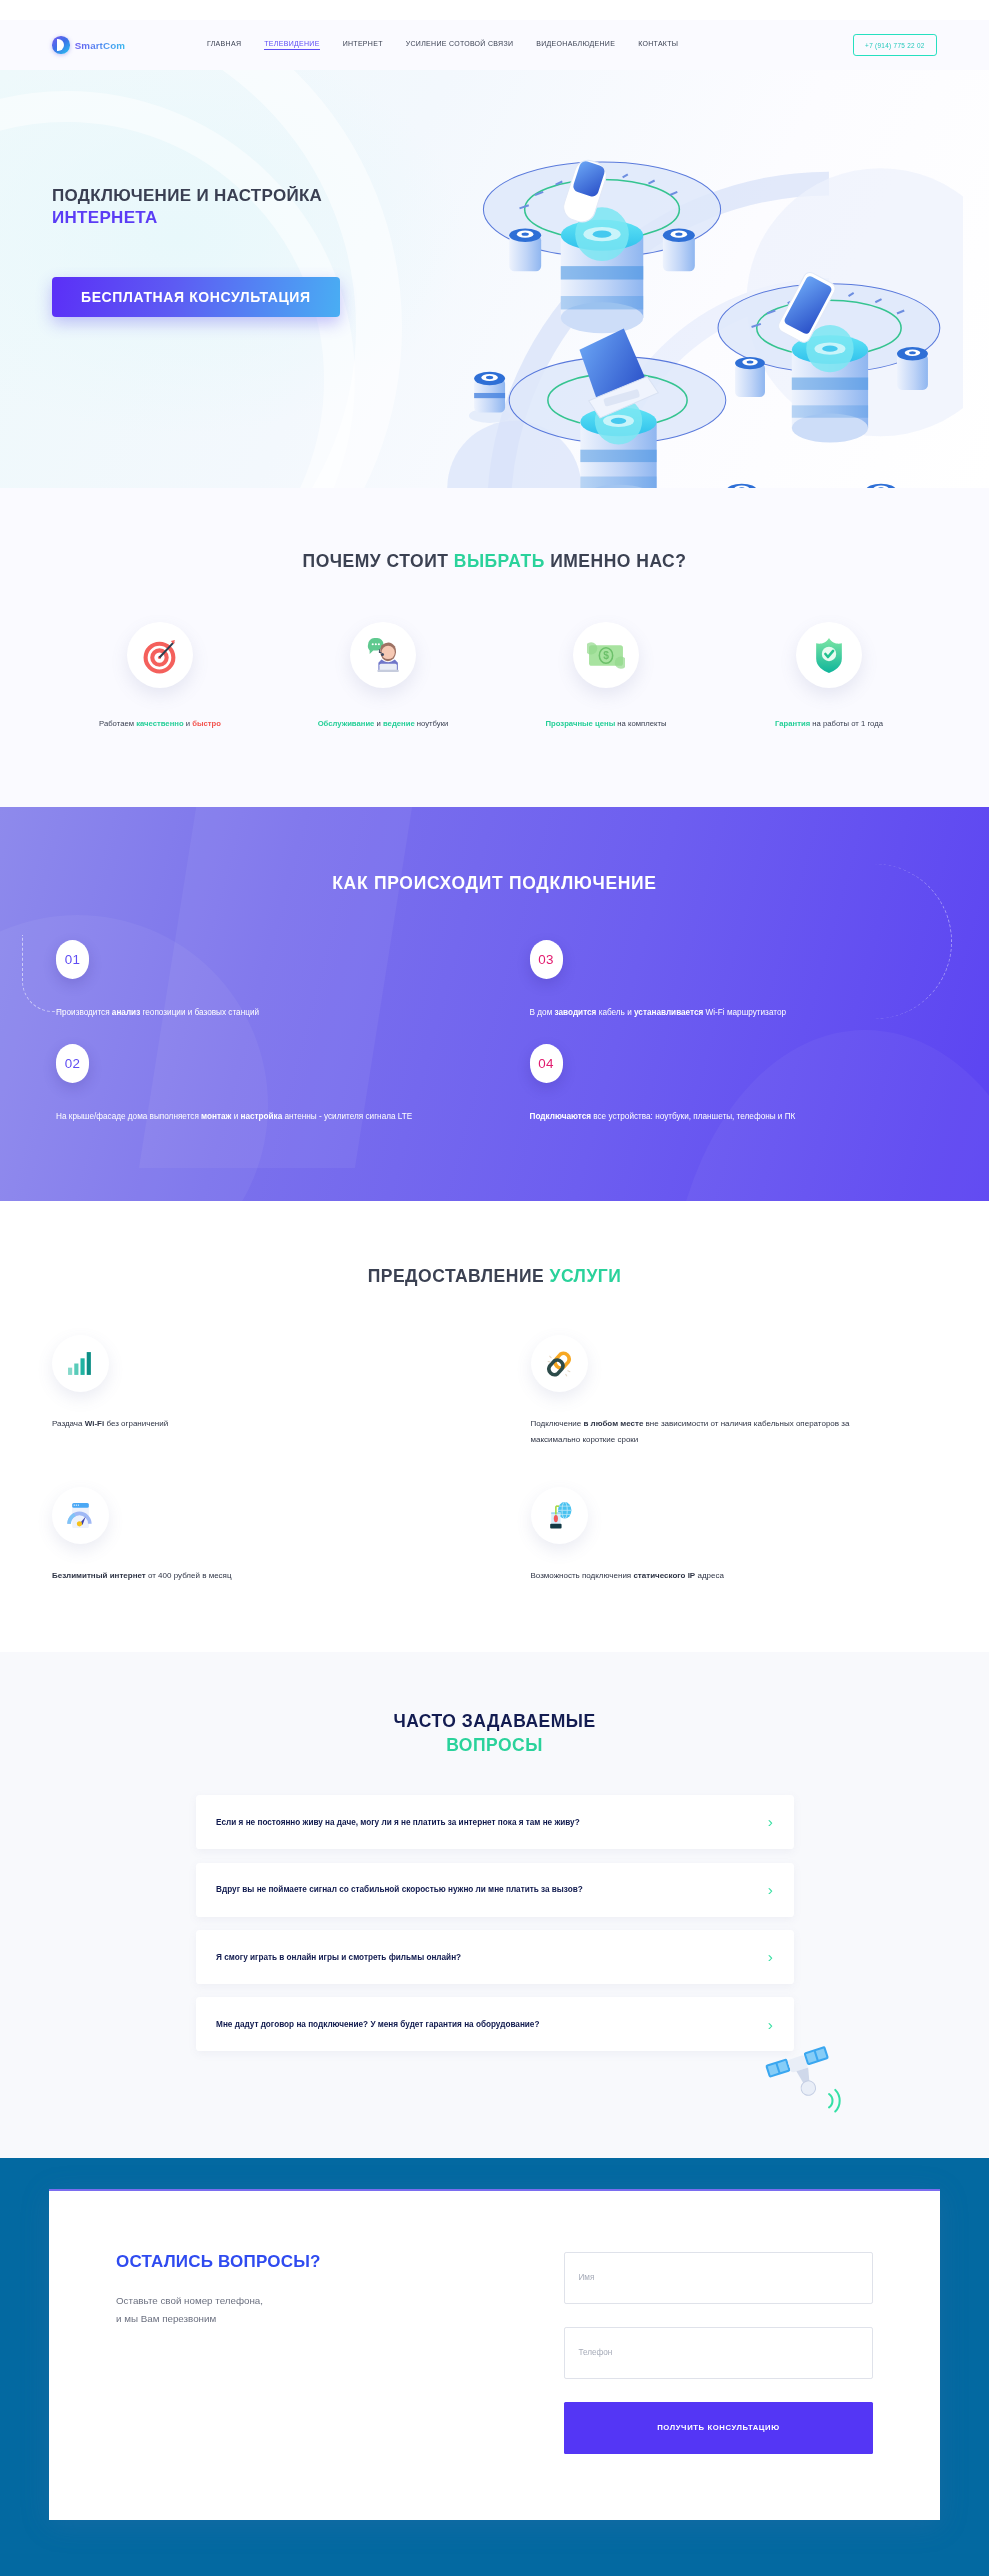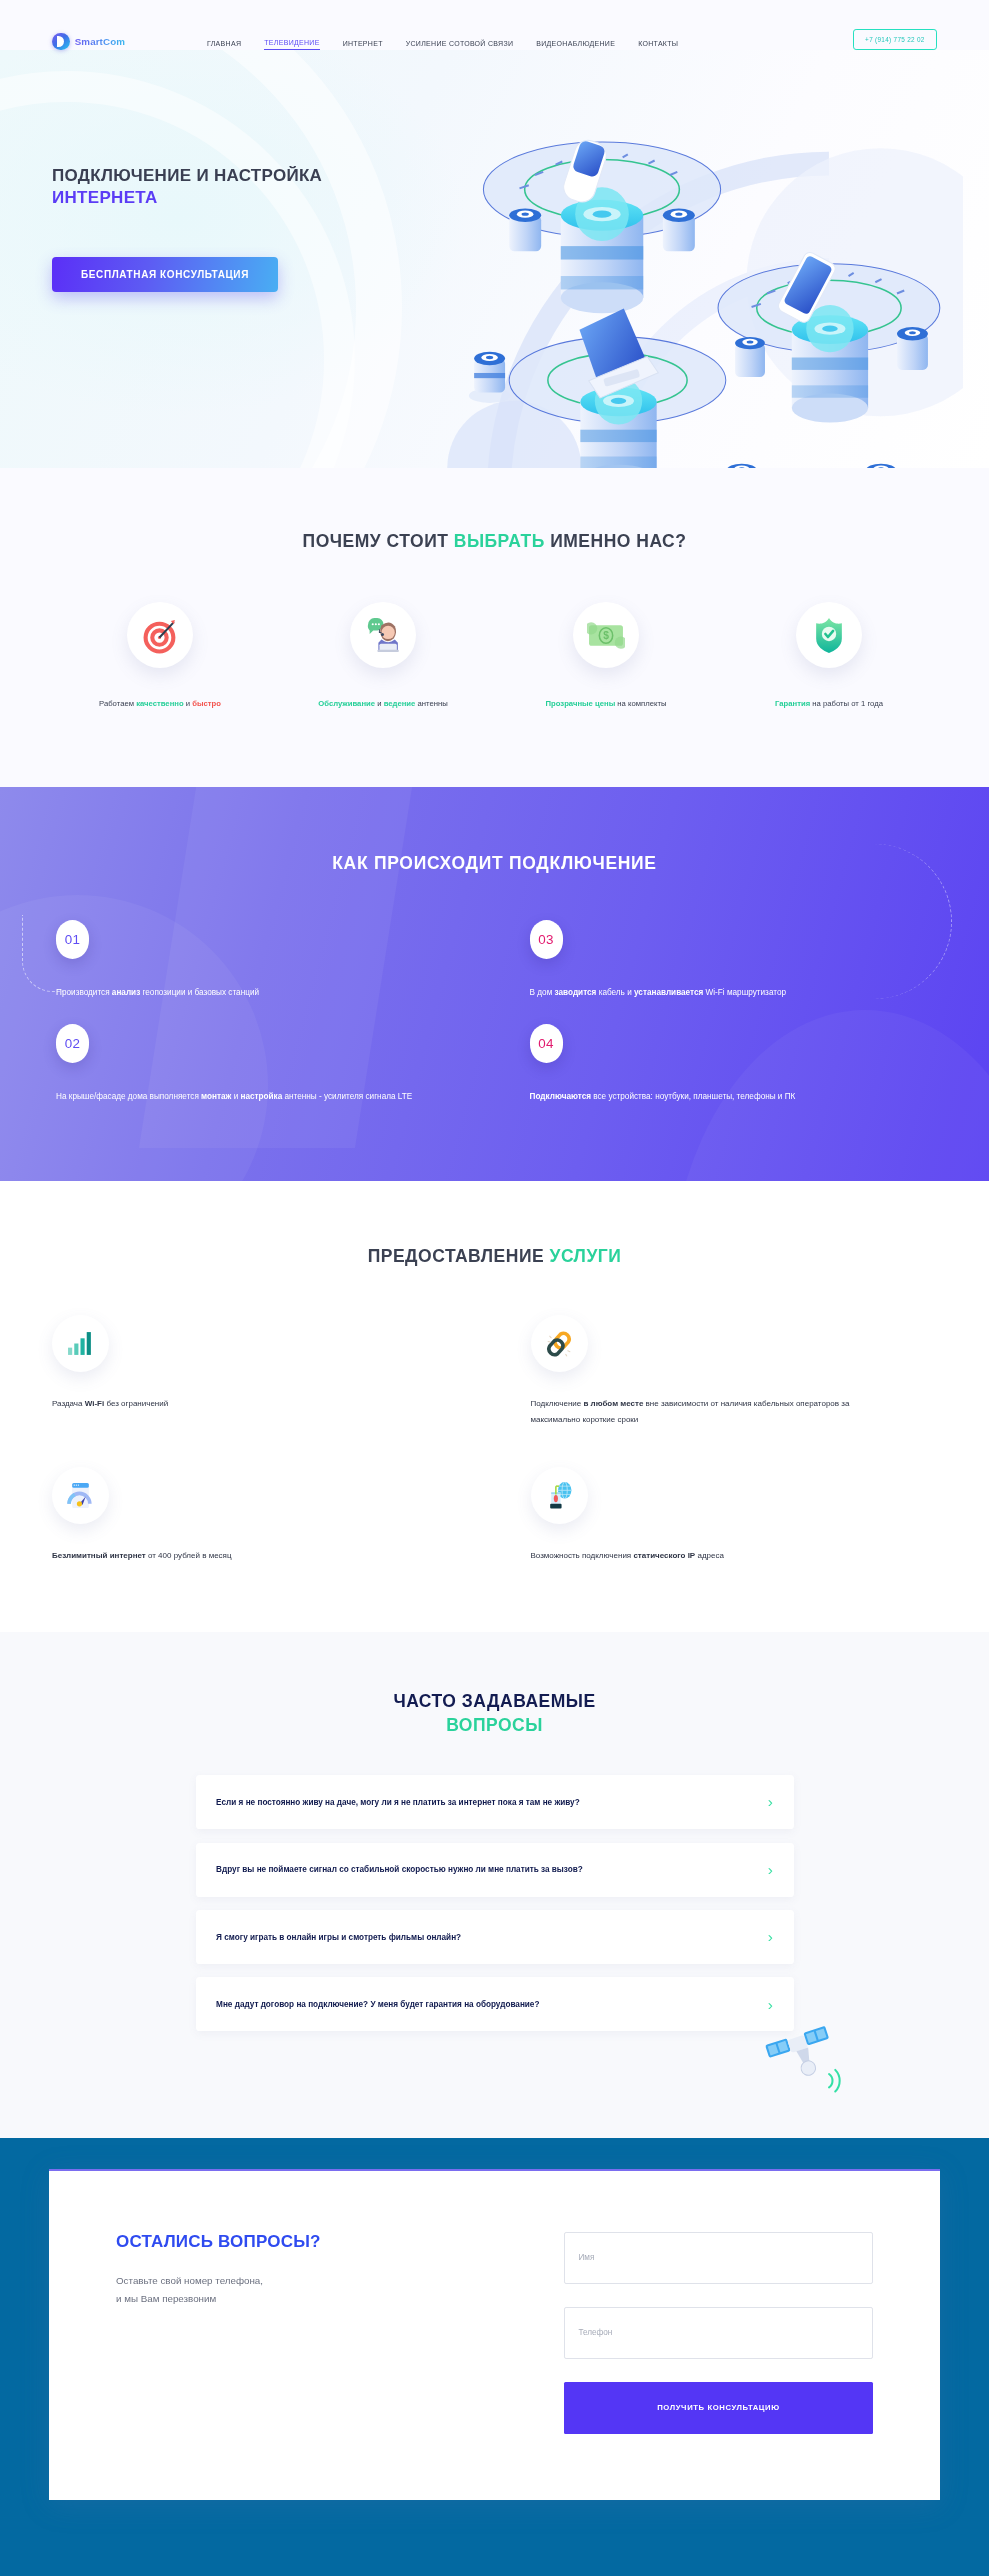--- a/index.html
+++ b/index.html
@@ -10,24 +10,25 @@
     color:#2b3144;
     -webkit-font-smoothing:antialiased;
   }
   .page { width:989px; position:relative; overflow:hidden; }
 
   
   .header {
     height:50px;
     background:#fafaff;
     display:flex;
-    align-items:flex-end;
+    align-items:center;
     padding:0 52px;
     position:relative;
     z-index:40;
+    margin-top:20px;
   }
   .brand { display:flex; align-items:center; gap:5.2px; }
   .brand-mark {
     width:17.5px; height:17.5px; border-radius:50%;
     background:linear-gradient(140deg,#7b5cf0 0%,#3f6ee8 45%,#27c7f0 100%);
     position:relative; flex:0 0 auto;
     box-shadow:0 1px 4.1px rgba(90,80,220,.35);
   }
   .brand-mark::after{
     content:""; position:absolute; left:4.6px; top:3.1px;
@@ -89,21 +90,21 @@
     color:#3a3f52; line-height:1.28; text-transform:uppercase;
   }
   .hero-title .accent { color:#5b3cf5; display:block; }
   .hero-cta {
     margin-top:48px;
     display:inline-block;
     padding:12.4px 29px;
     border-radius:4px;
     border:none;
     background:linear-gradient(100deg,#5b2ff7 0%,#5d5bf3 42%,#49aef3 100%);
-    color:#fff; font-size:10px; font-weight:bold; letter-spacing:0.6px;
+    color:#fff; font-size:14px; font-weight:bold; letter-spacing:0.6px;
     text-transform:uppercase; cursor:pointer;
     box-shadow:0 6.2px 15.5px rgba(86,70,240,.32);
   }
   
   .hero-art{ position:absolute; right:26px; top:62px; width:526px; height:392px; z-index:2; }
 
   
   .section-title{
     text-align:center; font-size:17.5px; font-weight:bold;
     letter-spacing:0.5px; text-transform:uppercase; color:#3b4152;
@@ -465,21 +466,21 @@
             <path d="M36 16 q16 -12 26 2 q6 12 -2 24 q-12 10 -22 0 q-8 -12 -2 -26z" fill="#9e7264"></path>
             <circle cx="49" cy="30" r="13" fill="#f6c9b4"></circle>
             <path d="M36 44 q13 10 26 0 l6 6 v18 h-38 v-18z" fill="#6f76c9"></path>
             <rect x="32" y="52" width="34" height="14" rx="3" fill="#e9edf6"></rect>
             <rect x="28" y="64" width="42" height="4" rx="2" fill="#c6ccdd"></rect>
             <path d="M36 30 h-4 v-6" fill="none" stroke="#3e4a63" stroke-width="2"></path>
             <circle cx="38" cy="34" r="3" fill="#3e4a63"></circle>
           </svg>
         </div>
         <div class="why-caption">
-          <b class="c-green">Обслуживание</b><span> и </span><b class="c-green">ведение</b><span> антенны</span>
+          <b class="c-green">Обслуживание</b><span> и </span><b class="c-green">ведение</b><span> ноутбуки</span>
         </div>
       </div>
 
       <div class="why-card">
         <div class="circle-badge">
           <svg width="38" height="29" viewBox="0 0 74 56">
             <rect x="4" y="8" width="66" height="40" rx="5" fill="#a8e3a0"></rect>
             <circle cx="8" cy="14" r="12" fill="#93d98c" opacity=".7"></circle>
             <circle cx="66" cy="42" r="12" fill="#93d98c" opacity=".7"></circle>
             <ellipse cx="37" cy="28" rx="13" ry="15" fill="none" stroke="#6cc06a" stroke-width="3"></ellipse>

